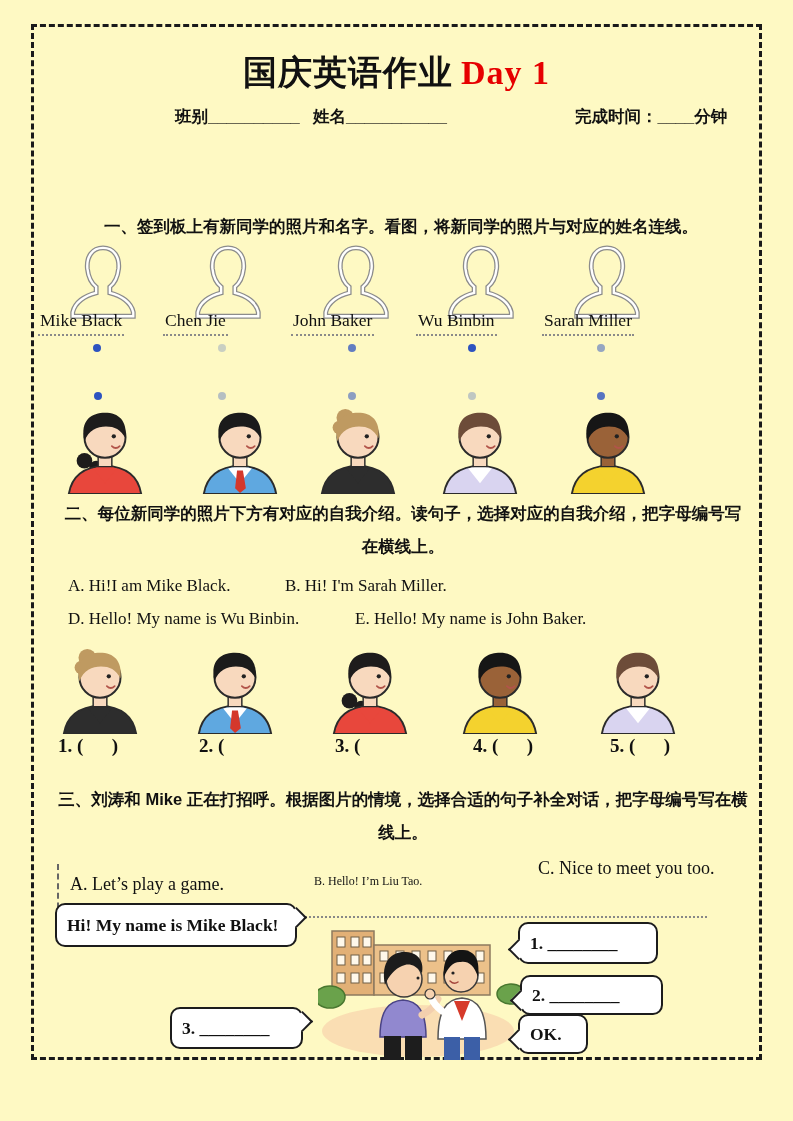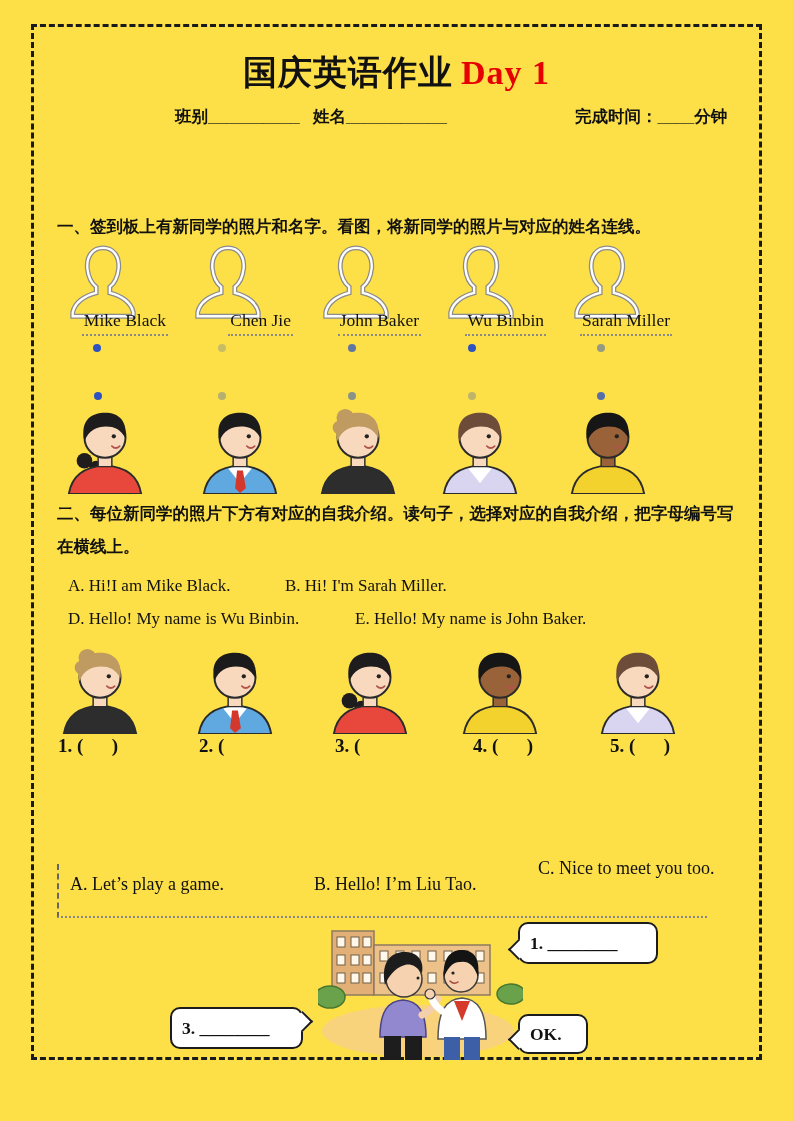--- a/index.html
+++ b/index.html
@@ -1,24 +1,24 @@
 <!DOCTYPE html>
 <html><head>
 <meta charset="utf-8">
 <style>
   html,body{margin:0;padding:0;background:#ffffff;}
   body{font-family:"Liberation Sans", sans-serif;}
-  .page{position:relative;width:793px;height:1121px;background:#fde047;overflow:hidden;}
+  .page{position:relative;width:793px;height:1121px;background:#fef9c3;overflow:hidden;}
   .frame{position:absolute;left:31px;top:24px;width:725px;height:1030px;border:3px dashed #1a1a1a;}
   .title{position:absolute;left:0;top:50px;width:100%;text-align:center;font-weight:900;font-size:34px;color:#111;letter-spacing:1px;}
   .title .day{color:#e60000;font-family:"Liberation Serif", serif;font-weight:900;margin-left:8px;}
   .info-item{position:absolute;top:106px;font-size:16.5px;font-weight:700;color:#111;}
-  .cn-head{position:absolute;font-size:16.5px;font-weight:600;color:#111;line-height:2.0;}
+  .cn-head{position:absolute;font-size:16.5px;font-weight:600;color:#111;line-height:2.0;text-align:center;}
   .sil{position:absolute;top:243px;width:80px;text-align:center;}
-  .name-wrap{position:absolute;top:310px;width:130px;text-align:right;font-family:"Liberation Serif", serif;font-size:17.5px;color:#111;}
+  .name-wrap{position:absolute;top:310px;width:130px;text-align:left;font-family:"Liberation Serif", serif;font-size:17.5px;color:#111;}
   .name-wrap span{display:inline-block;border-bottom:2px dotted #8a8a8a;padding:0 2px 3px 2px;}
   .dot{position:absolute;width:8px;height:8px;border-radius:50%;background:#2d53c0;}
   .avatar{position:absolute;width:92px;height:88px;}
   .opt{position:absolute;font-family:"Liberation Serif", serif;font-size:17px;color:#111;white-space:pre;}
   .num{position:absolute;top:735px;font-family:"Liberation Serif", serif;font-weight:700;font-size:19px;color:#111;white-space:pre;}
   .opt-box{position:absolute;left:57px;top:864px;width:648px;height:52px;border-left:2px dashed #666;border-bottom:2px dotted #888;}
   .bubble{position:absolute;border:2px solid #1c1c1c;border-radius:10px;background:#fff;display:flex;align-items:center;padding:2px 8px 2px 10px;font-family:"Liberation Serif", serif;font-size:17.5px;font-weight:600;color:#111;z-index:3;box-sizing:border-box;white-space:pre;}
   .tail{position:absolute;width:13px;height:13px;background:#fff;z-index:4;}
   .tail.r{right:-9px;top:5px;border-top:2px solid #1c1c1c;border-right:2px solid #1c1c1c;transform:rotate(45deg);}
   .tail.l{left:-9px;bottom:5px;border-left:2px solid #1c1c1c;border-bottom:2px solid #1c1c1c;transform:rotate(45deg);}
@@ -255,28 +255,31 @@
     <path d="M53,41 Q57,45 61,41" stroke="#b2544a" stroke-width="1.8" fill="none" stroke-linecap="round"></path>
   </svg>
 </div>
 
   <span class="num" style="left:58px">1. (      )</span>
   <span class="num" style="left:199px">2. (</span>
   <span class="num" style="left:335px">3. (</span>
   <span class="num" style="left:473px">4. (      )</span>
   <span class="num" style="left:610px">5. (      )</span>
 
+  <div class="cn-head" style="left:57px;top:783px;width:692px;">三、刘涛和 Mike 正在打招呼。根据图片的情境，选择合适的句子补全对话，把字母编号写在横线上。</div>
 
   <div class="opt-box"></div>
   <span class="opt" style="left:70px;top:874px;font-size:18px">A. Let’s play a game.</span>
-  <span class="opt" style="left:314px;top:874px;font-size:18px">B. Hello! I’m Liu Tao.</span>
+  <span class="opt" style="left:314px;top:874px;font-size:12px">B. Hello! I’m Liu Tao.</span>
   <span class="opt" style="left:538px;top:858px;font-size:18px">C. Nice to meet you too.</span>
 
+  <div class="bubble" style="left:55px;top:903px;width:242px;height:44px"><span>Hi! My name is Mike Black!</span><span class="tail r"></span></div>
   <div class="bubble" style="left:170px;top:1007px;width:133px;height:42px"><span style="font-weight:700">3. ________</span><span class="tail r"></span></div>
   <div class="bubble" style="left:518px;top:922px;width:140px;height:42px"><span style="font-weight:700">1. ________</span><span class="tail l"></span></div>
+  <div class="bubble" style="left:520px;top:975px;width:143px;height:40px"><span style="font-weight:700">2. ________</span><span class="tail l"></span></div>
   <div class="bubble" style="left:518px;top:1014px;width:70px;height:40px"><span>OK.</span><span class="tail l"></span></div>
 
   <div class="scene">
     <svg viewBox="0 0 205 167" width="205" height="167">
       <ellipse cx="100" cy="138" rx="96" ry="26" fill="#f5c9a6" opacity="0.55"></ellipse>
       <rect x="14" y="38" width="42" height="64" fill="#e2b076" stroke="#8d7a5f" stroke-width="1.5"></rect>
       <rect x="56" y="52" width="116" height="50" fill="#ecc18a" stroke="#8d7a5f" stroke-width="1.5"></rect>
       <g fill="#fff8ea" stroke="#6f5f46" stroke-width="1">
         <rect x="19" y="44" width="8" height="10"></rect>
           <rect x="33" y="44" width="8" height="10"></rect>

